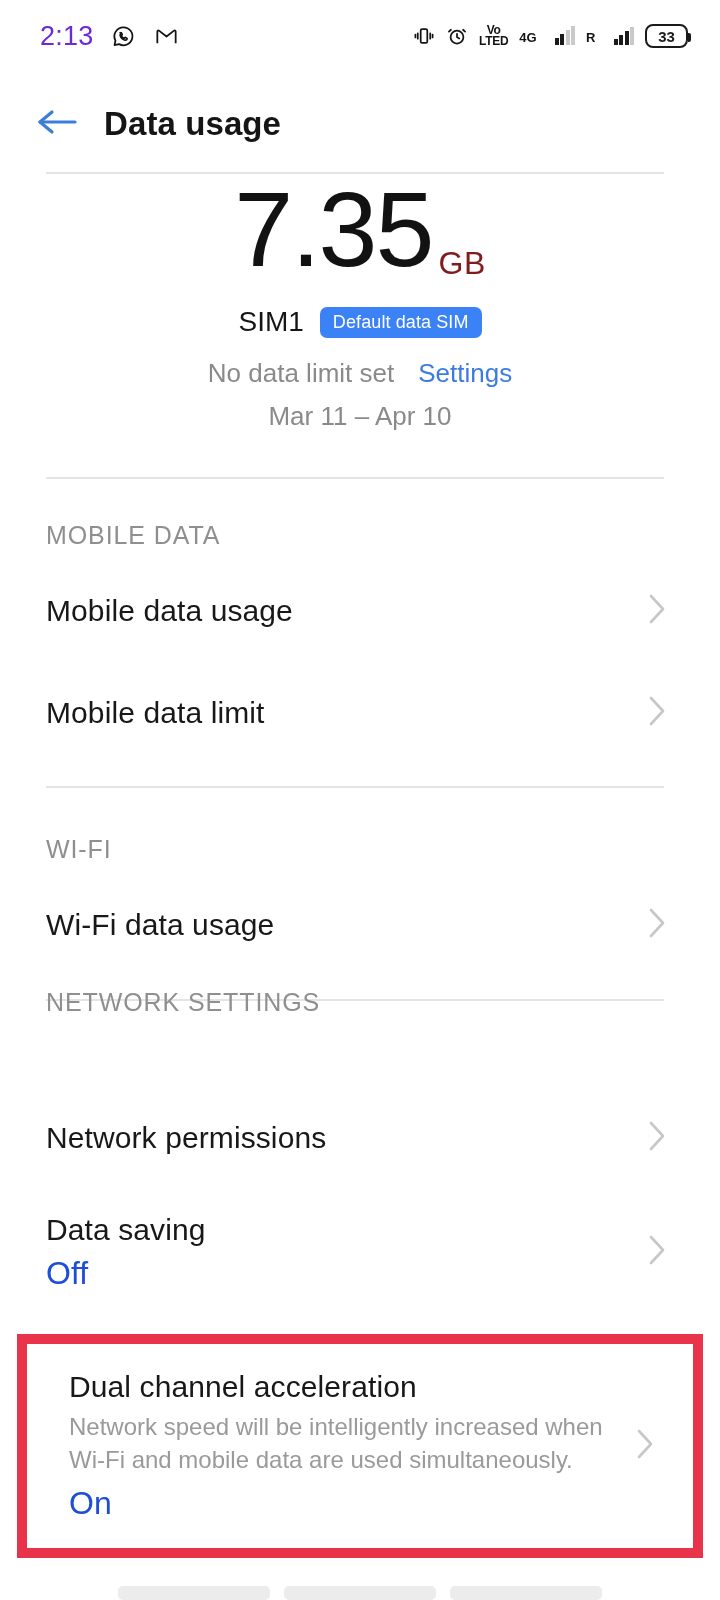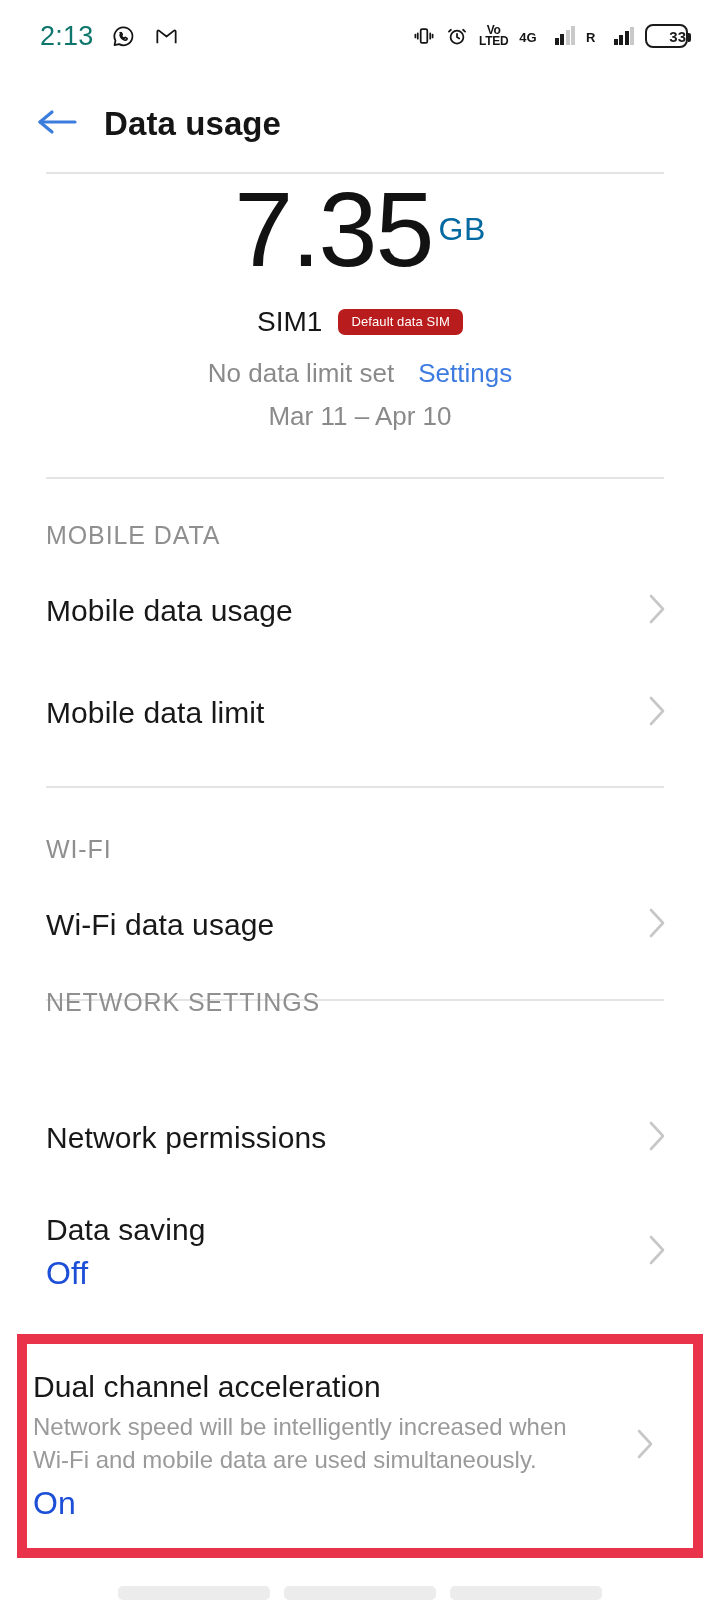--- a/index.html
+++ b/index.html
@@ -12,27 +12,27 @@
   }
   .screen { position: relative; width: 720px; height: 1600px; background: #fff; }
 
   
   .statusbar {
     position: absolute; top: 0; left: 0; width: 720px; height: 72px;
     display: flex; align-items: center; justify-content: space-between;
     padding: 0 32px 0 40px;
   }
   .sb-left { display: flex; align-items: center; gap: 18px; }
-  .sb-time { font-size: 27px; font-weight: 500; color: #0f766e; letter-spacing: 0.2px; }
+  .sb-time { font-size: 27px; font-weight: 500; color: #6d28d9; letter-spacing: 0.2px; }
   .sb-right { display: flex; align-items: center; gap: 11px; }
   .sb-ico { display: flex; align-items: center; color: #141414; }
 
   .batt {
     width: 43px; height: 24px; border: 2.4px solid #1a1a1a; border-radius: 8px;
-    display: flex; align-items: center; justify-content: flex-end; position: relative;
+    display: flex; align-items: center; justify-content: center; position: relative;
   }
   .batt::after {
     content: ""; position: absolute; right: -5px; top: 7px; width: 3px; height: 9px;
     background: #1a1a1a; border-radius: 0 2px 2px 0;
   }
   .batt span { font-size: 15px; font-weight: 700; color: #1a1a1a; line-height: 1; }
 
   .volte { display: flex; flex-direction: column; align-items: center; line-height: 0.95; }
   .volte b { font-size: 12px; font-weight: 700; letter-spacing: -0.3px; }
 
@@ -42,28 +42,28 @@
   .bars i { width: 4px; background: #1a1a1a; display: block; }
   .bars i.dim { background: #c9c9c9; }
 
   
   .appbar { position: absolute; top: 88px; left: 0; width: 720px; height: 72px; display: flex; align-items: center; }
   .back-btn { width: 74px; display: flex; align-items: center; justify-content: center; margin-left: 20px; }
   .page-title { font-size: 33px; font-weight: 600; color: #151515; letter-spacing: 0.1px; margin-left: 10px; }
 
   
   .summary { position: absolute; top: 176px; left: 0; width: 720px; text-align: center; }
-  .usage-row { display: flex; align-items: center; justify-content: center; }
+  .usage-row { display: flex; align-items: flex-end; justify-content: center; }
   .usage-num { font-size: 106px; font-weight: 300; color: #121212; letter-spacing: -2px; line-height: 1; }
-  .usage-unit { font-size: 32px; font-weight: 400; color: #0369a1; margin-left: 6px; letter-spacing: 0.5px; }
+  .usage-unit { font-size: 32px; font-weight: 400; color: #7f1d1d; margin-left: 6px; letter-spacing: 0.5px; }
 
   .sim-row { margin-top: 24px; display: flex; align-items: center; justify-content: center; gap: 16px; }
   .sim-name { font-size: 28px; color: #161616; font-weight: 400; }
   .sim-badge {
-    background: #b91c1c; color: #ffffff; font-size: 13px; font-weight: 500;
+    background: #3b82f6; color: #ffffff; font-size: 18px; font-weight: 500;
     padding: 6px 13px 7px; border-radius: 7px; letter-spacing: 0.1px; line-height: 1;
   }
 
   .limit-row { margin-top: 20px; display: flex; align-items: baseline; justify-content: center; gap: 24px; }
   .limit-text { font-size: 26px; color: #8a8a8a; font-weight: 400; }
   .limit-link { font-size: 26px; color: #3D7BE0; font-weight: 400; cursor: pointer; }
   .date-range { margin-top: 12px; font-size: 26px; color: #8a8a8a; font-weight: 400; }
 
   
   .divider { position: absolute; left: 46px; width: 618px; height: 1.5px; background: #e4e4e4; }
@@ -77,21 +77,21 @@
   .row-title { font-size: 30px; color: #181818; font-weight: 400; letter-spacing: 0.1px; }
   .row-sub { font-size: 24px; color: #9a9a9a; font-weight: 400; line-height: 1.36; margin-top: 7px; max-width: 540px; }
   .row-state { font-size: 32px; color: #1d4ed8; font-weight: 400; margin-top: 8px; }
   .chev { flex: 0 0 auto; }
 
   
   .highlight {
     position: absolute; left: 17px; top: 1334px; width: 686px; height: 224px;
     border: 10px solid #E8334A; background: #ffffff;
   }
-  .highlight .row { position: absolute; left: -10px; top: 0; width: 681px; height: 204px; padding: 0 42px 0 16px; }
+  .highlight .row { position: absolute; left: -10px; top: 0; width: 681px; height: 204px; padding: 0 42px 0 52px; }
 
   
   .bottomnav { position: absolute; left: 0; top: 1578px; width: 720px; height: 22px; background: #ffffff; }
   .bn-seg { position: absolute; top: 8px; height: 14px; background: #ececec; border-radius: 5px; }
 </style>
 </head>
 <body>
 
 <div class="screen">
 

